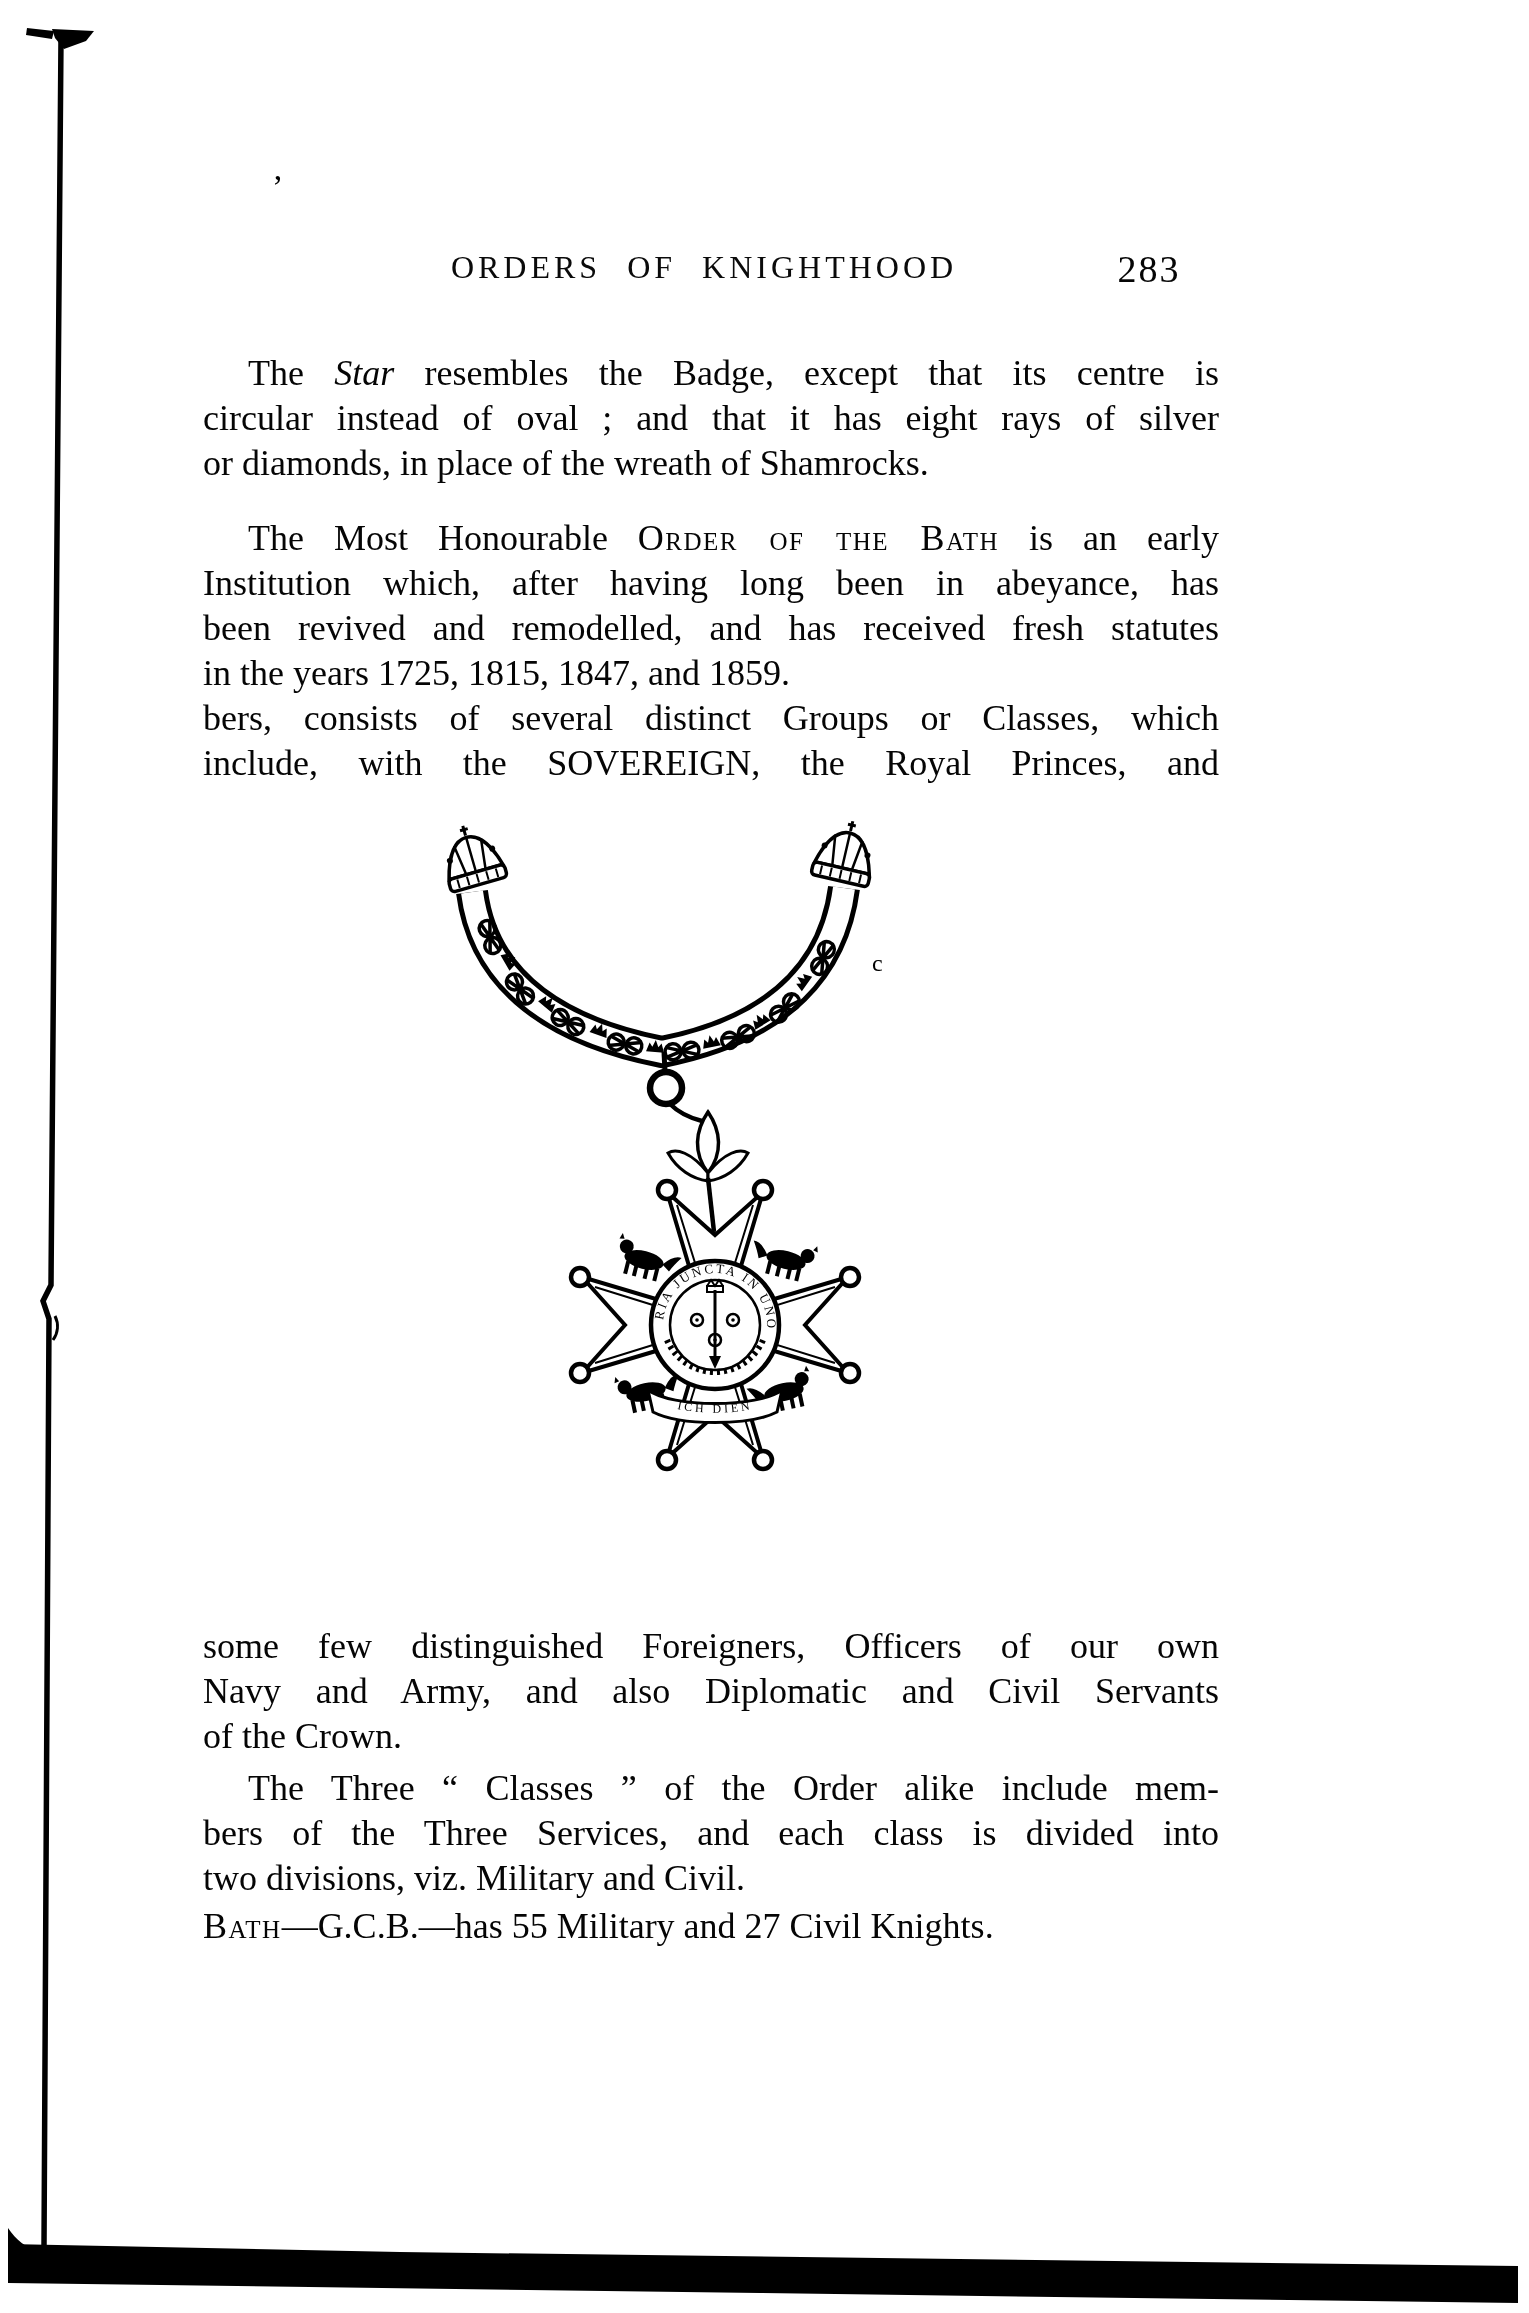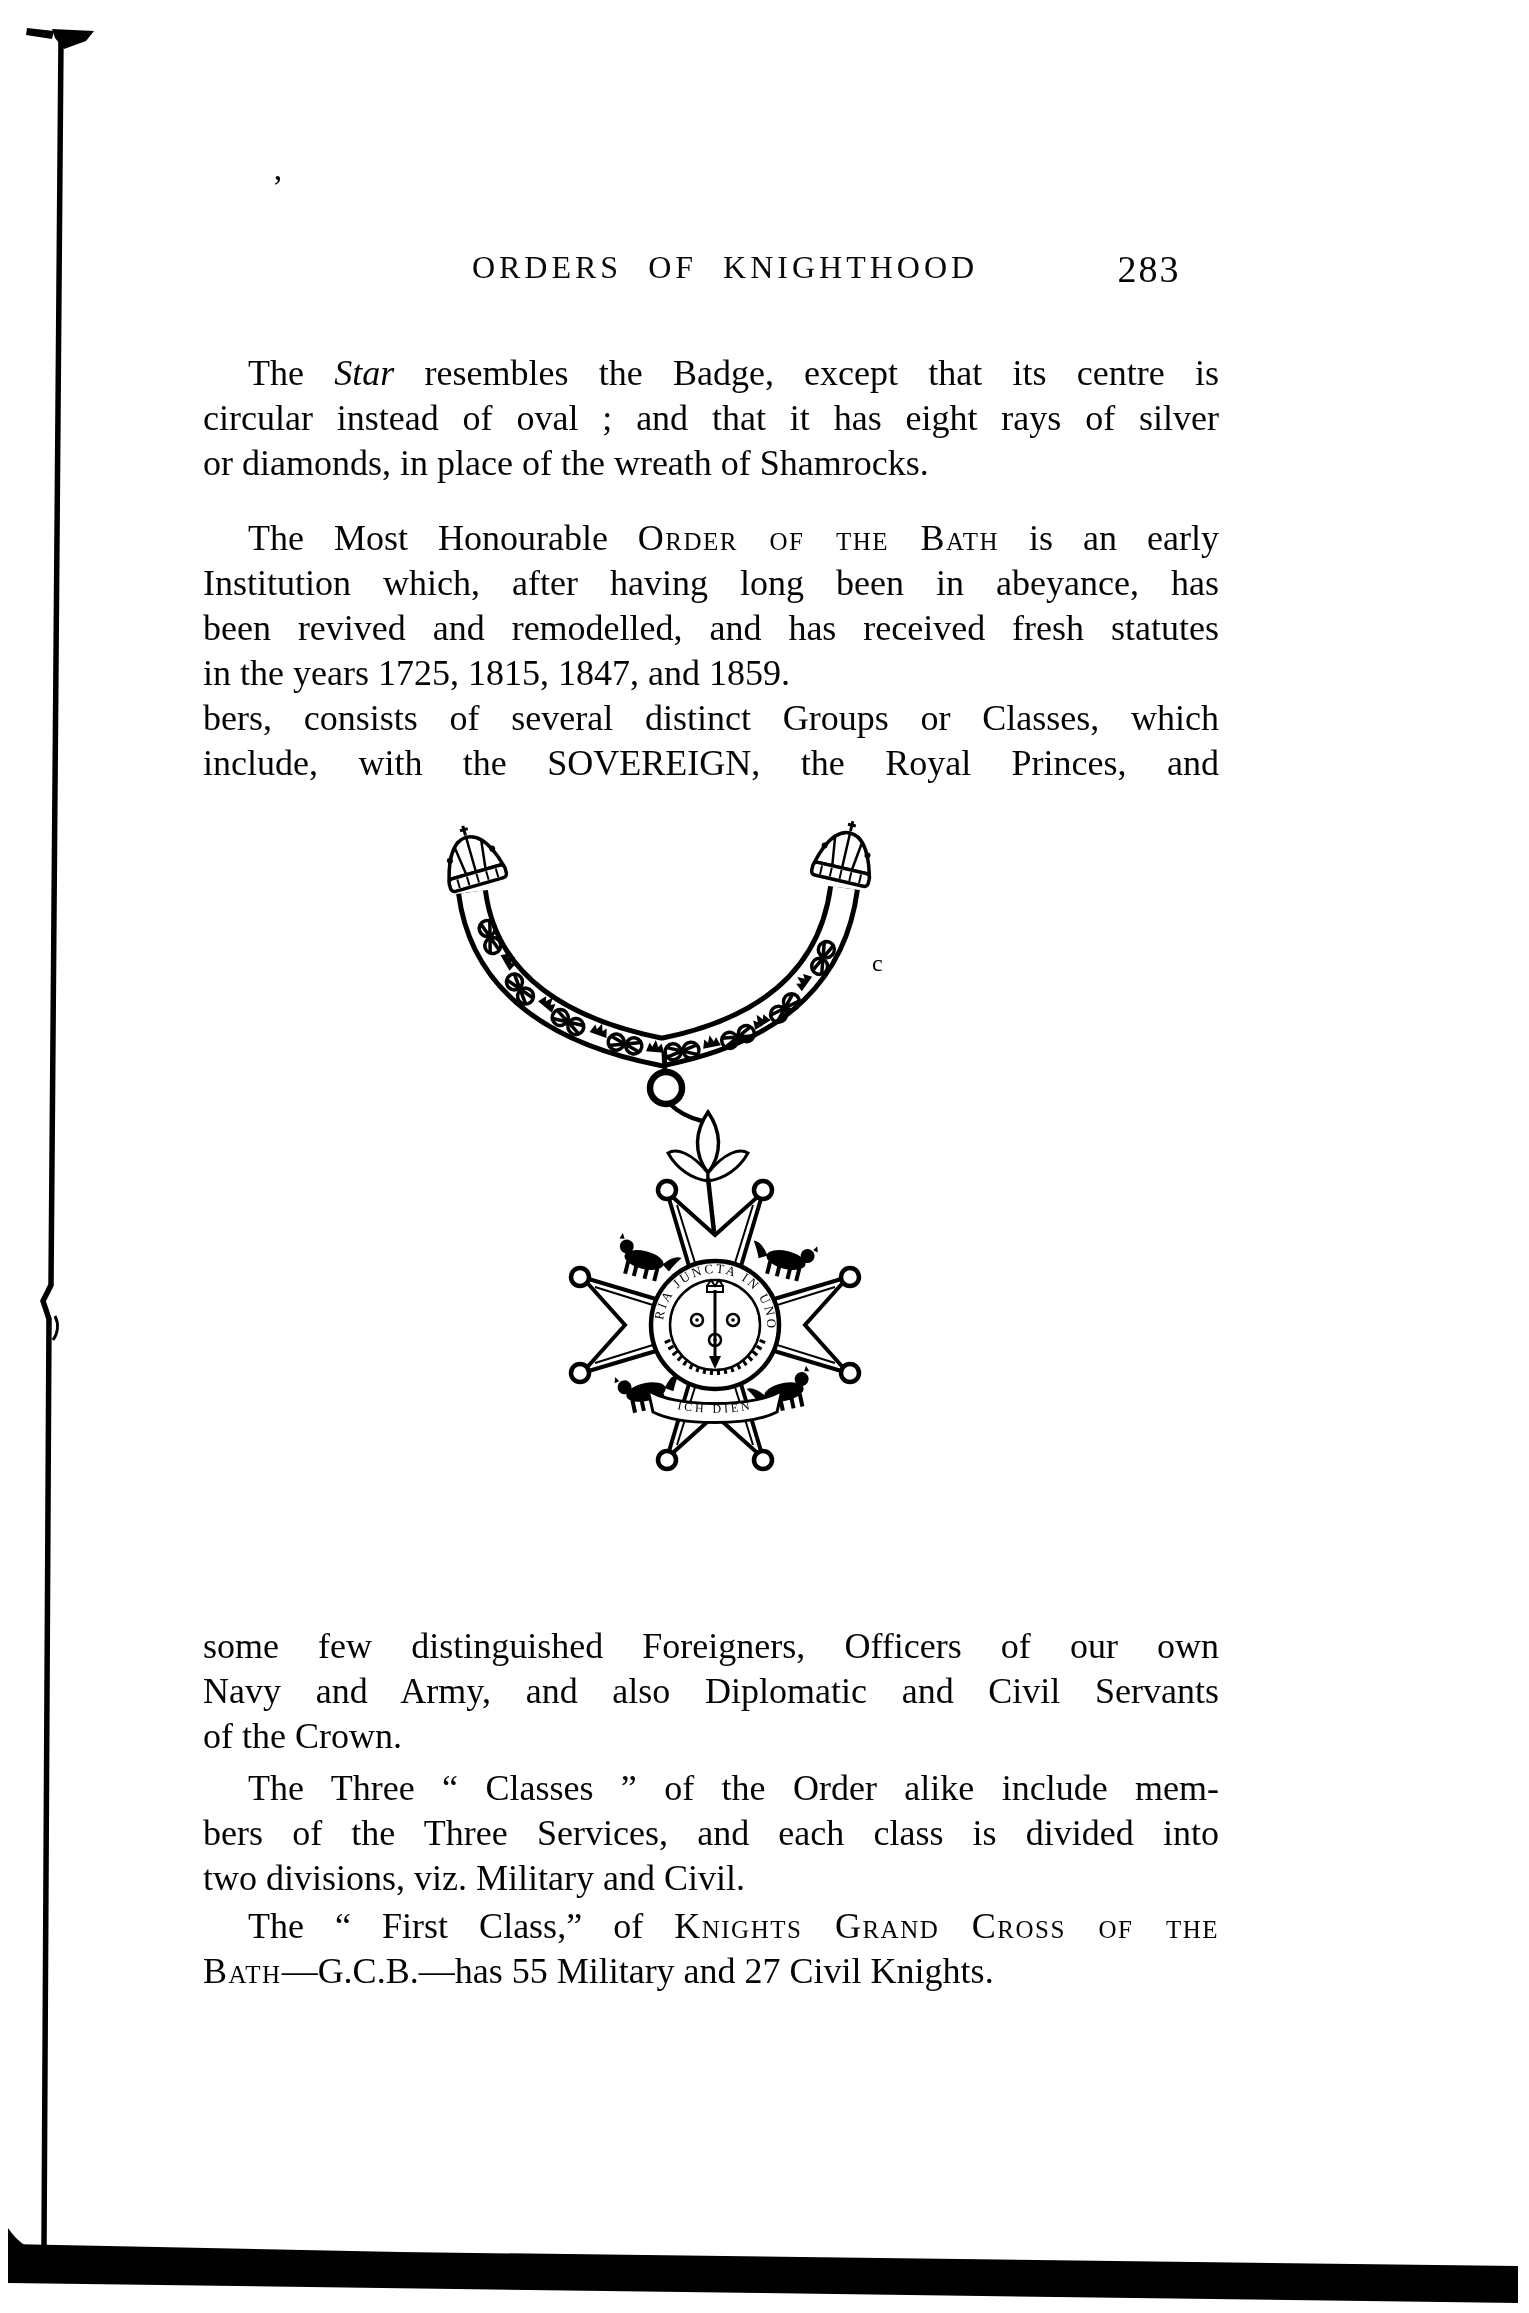--- a/index.html
+++ b/index.html
@@ -4,21 +4,21 @@
 <style>
   html,body{margin:0;padding:0;background:#e8e8e4;}
   .page{
     position:relative;
     width:1529px;height:2313px;
     background:#ffffff;
     overflow:hidden;
     font-family:"Liberation Serif","DejaVu Serif",serif;
     color:#050505;
   }
-  .header-row{position:absolute;top:249px;left:217px;width:1016px;text-align:center;}
+  .header-row{position:absolute;top:249px;left:196px;width:1016px;text-align:center;}
   .running-head{
     font-size:32px;letter-spacing:4px;word-spacing:14px;
     color:#0a0a0a;white-space:nowrap;
   }
   .page-num{
     position:absolute;top:247px;left:1080px;width:138px;text-align:center;
     font-size:38px;letter-spacing:2px;
   }
   .para{position:absolute;left:203px;width:1016px;margin-top:43px;}
   .line{
@@ -77,21 +77,20 @@
       <div class="line"><span>some few distinguished Foreigners, Officers of our own</span></div>
       <div class="line"><span>Navy and Army, and also Diplomatic and Civil Servants</span></div>
       <div class="line last"><span>of the Crown.</span></div>
     </div>
   <div class="para" style="top:1723px">
       <div class="line indent"><span>The Three “ Classes ” of the Order alike include mem-</span></div>
       <div class="line"><span>bers of the Three Services, and each class is divided into</span></div>
       <div class="line last"><span>two divisions, viz. Military and Civil.</span></div>
     </div>
   <div class="para" style="top:1861px">
-      <div class="line indent"><span>The “ First Class,” of </span><span class="sc">Knights Grand Cross of the</span></div>
       <div class="line last"><span class="sc">Bath</span><span>—G.C.B.—has 55 Military and 27 Civil Knights.</span></div>
     </div>
 
   <svg class="scan-overlay" style="left:420px;top:800px;" width="560" height="690" viewBox="0 0 560 690">
     <defs>
       <g id="knot" stroke="#000" stroke-width="3.5" fill="none">
         <circle cx="-9" cy="0" r="8"></circle>
           <circle cx="9" cy="0" r="8"></circle>
         <path d="M -16 -5 L 16 5 M -16 5 L 16 -5"></path>
       </g>

